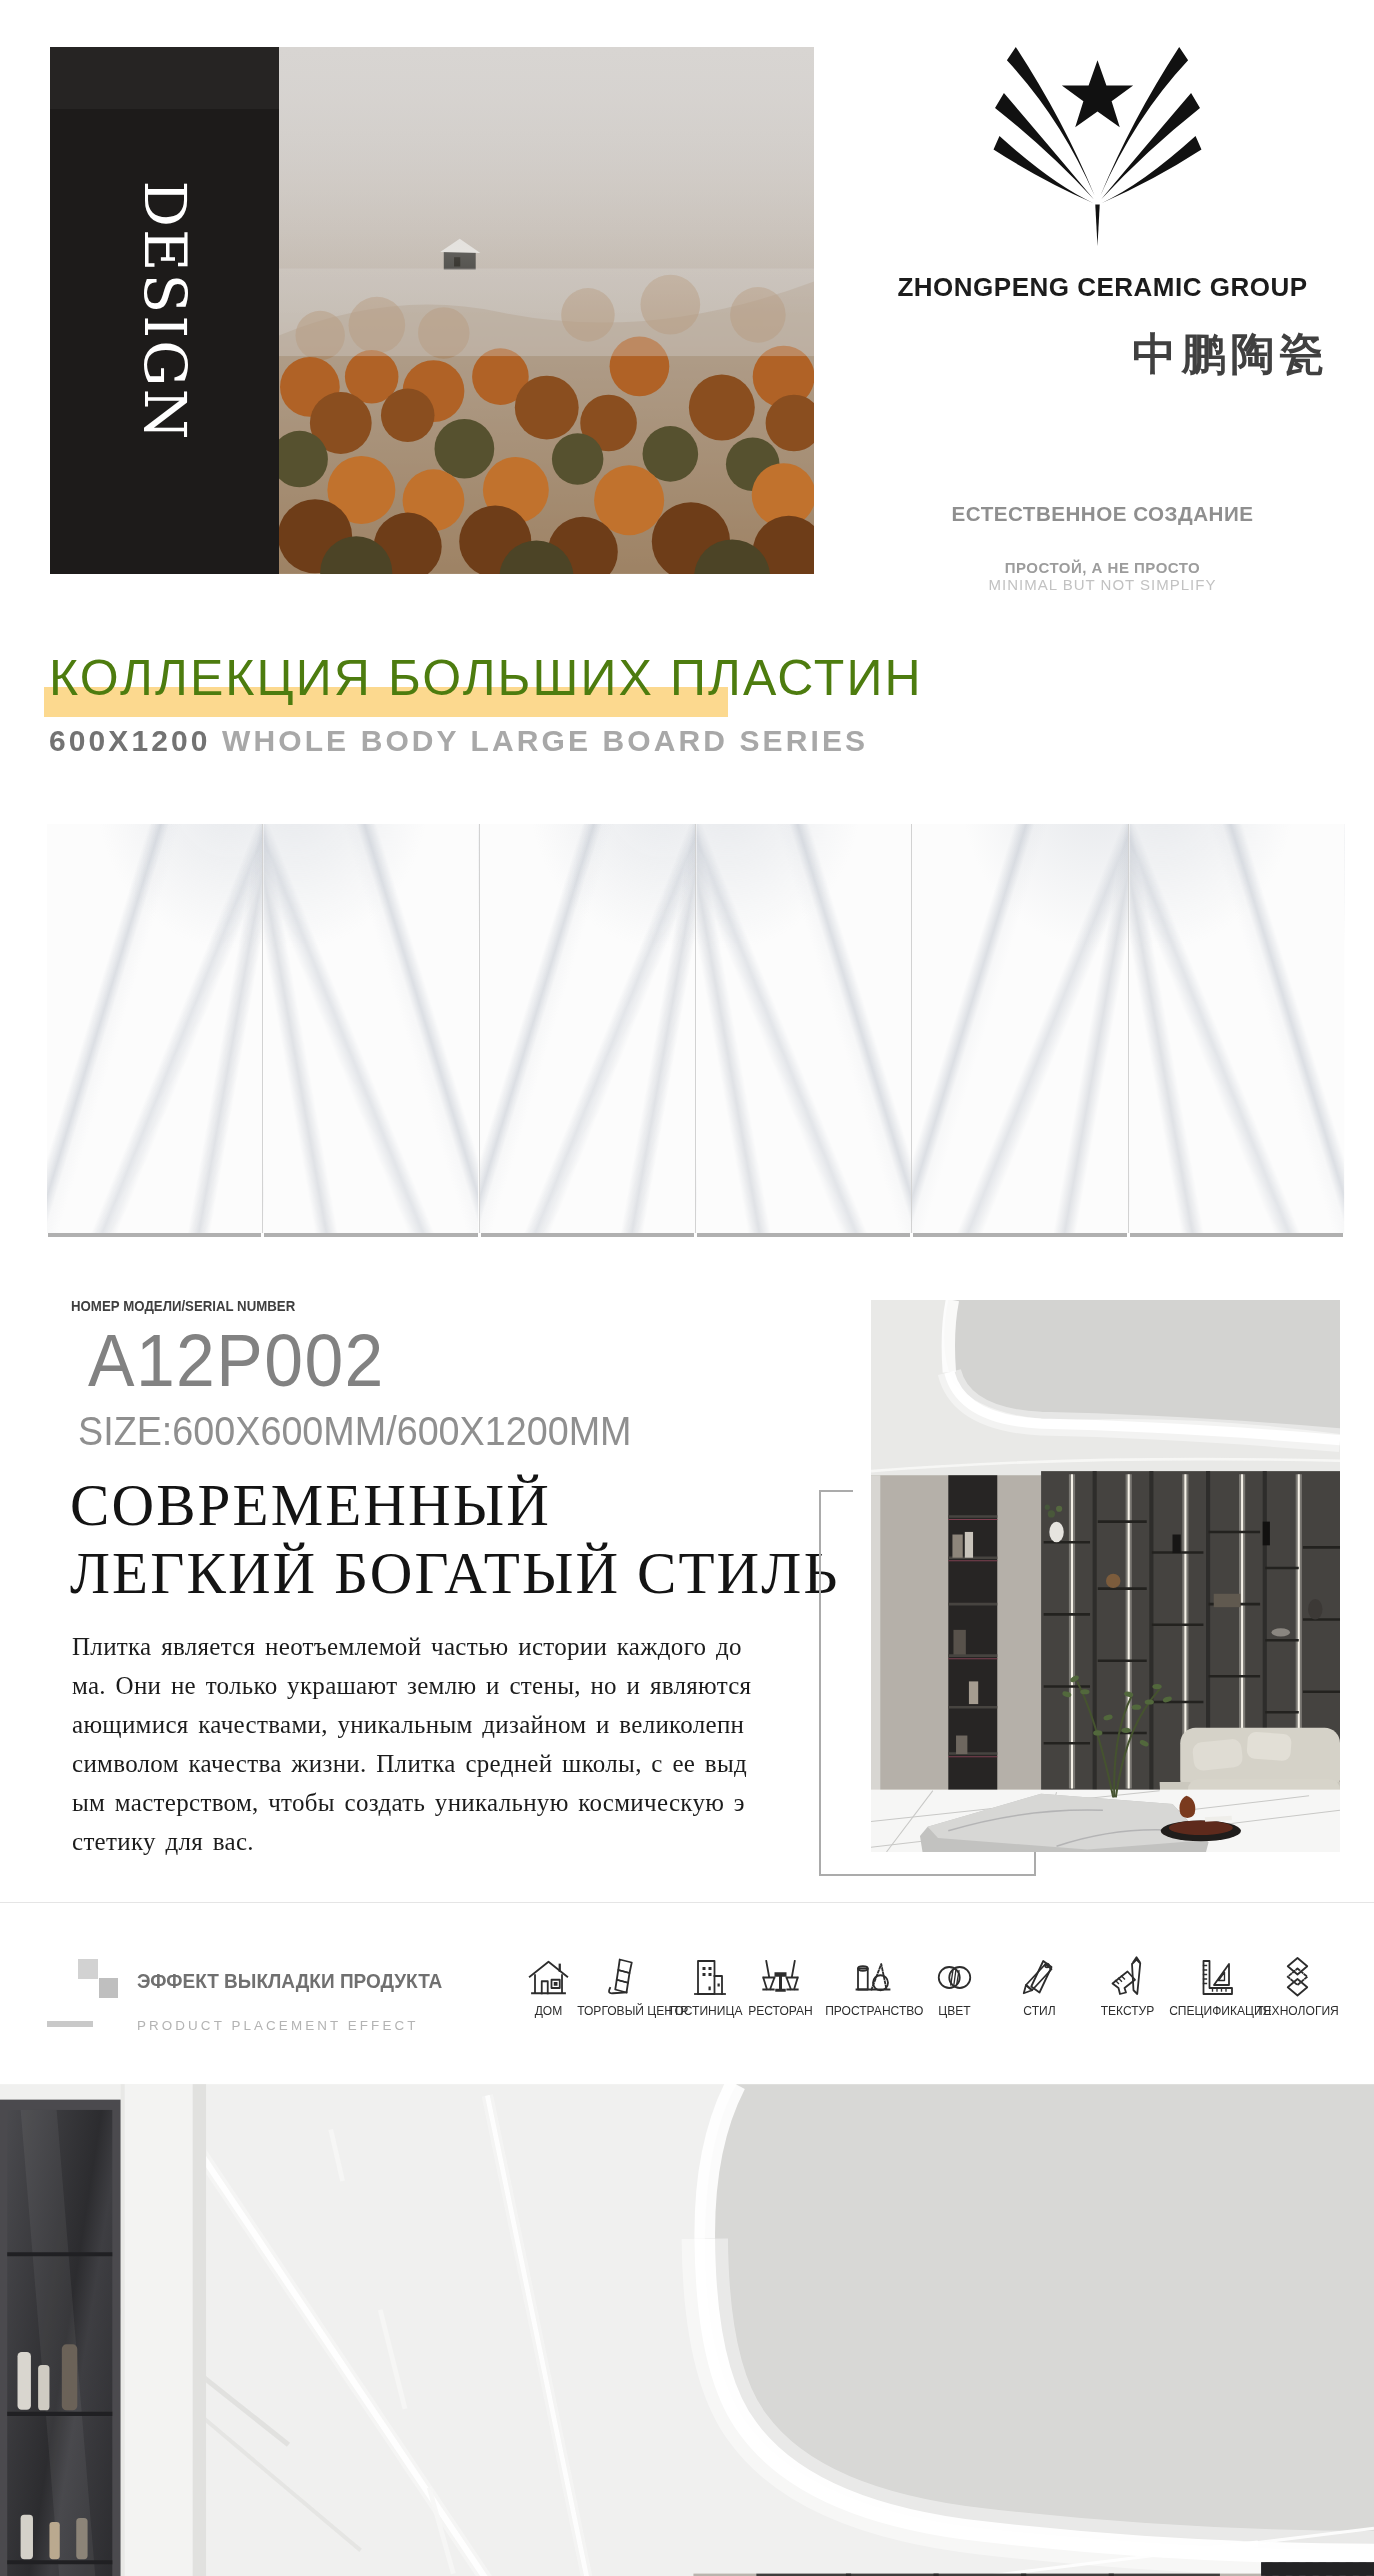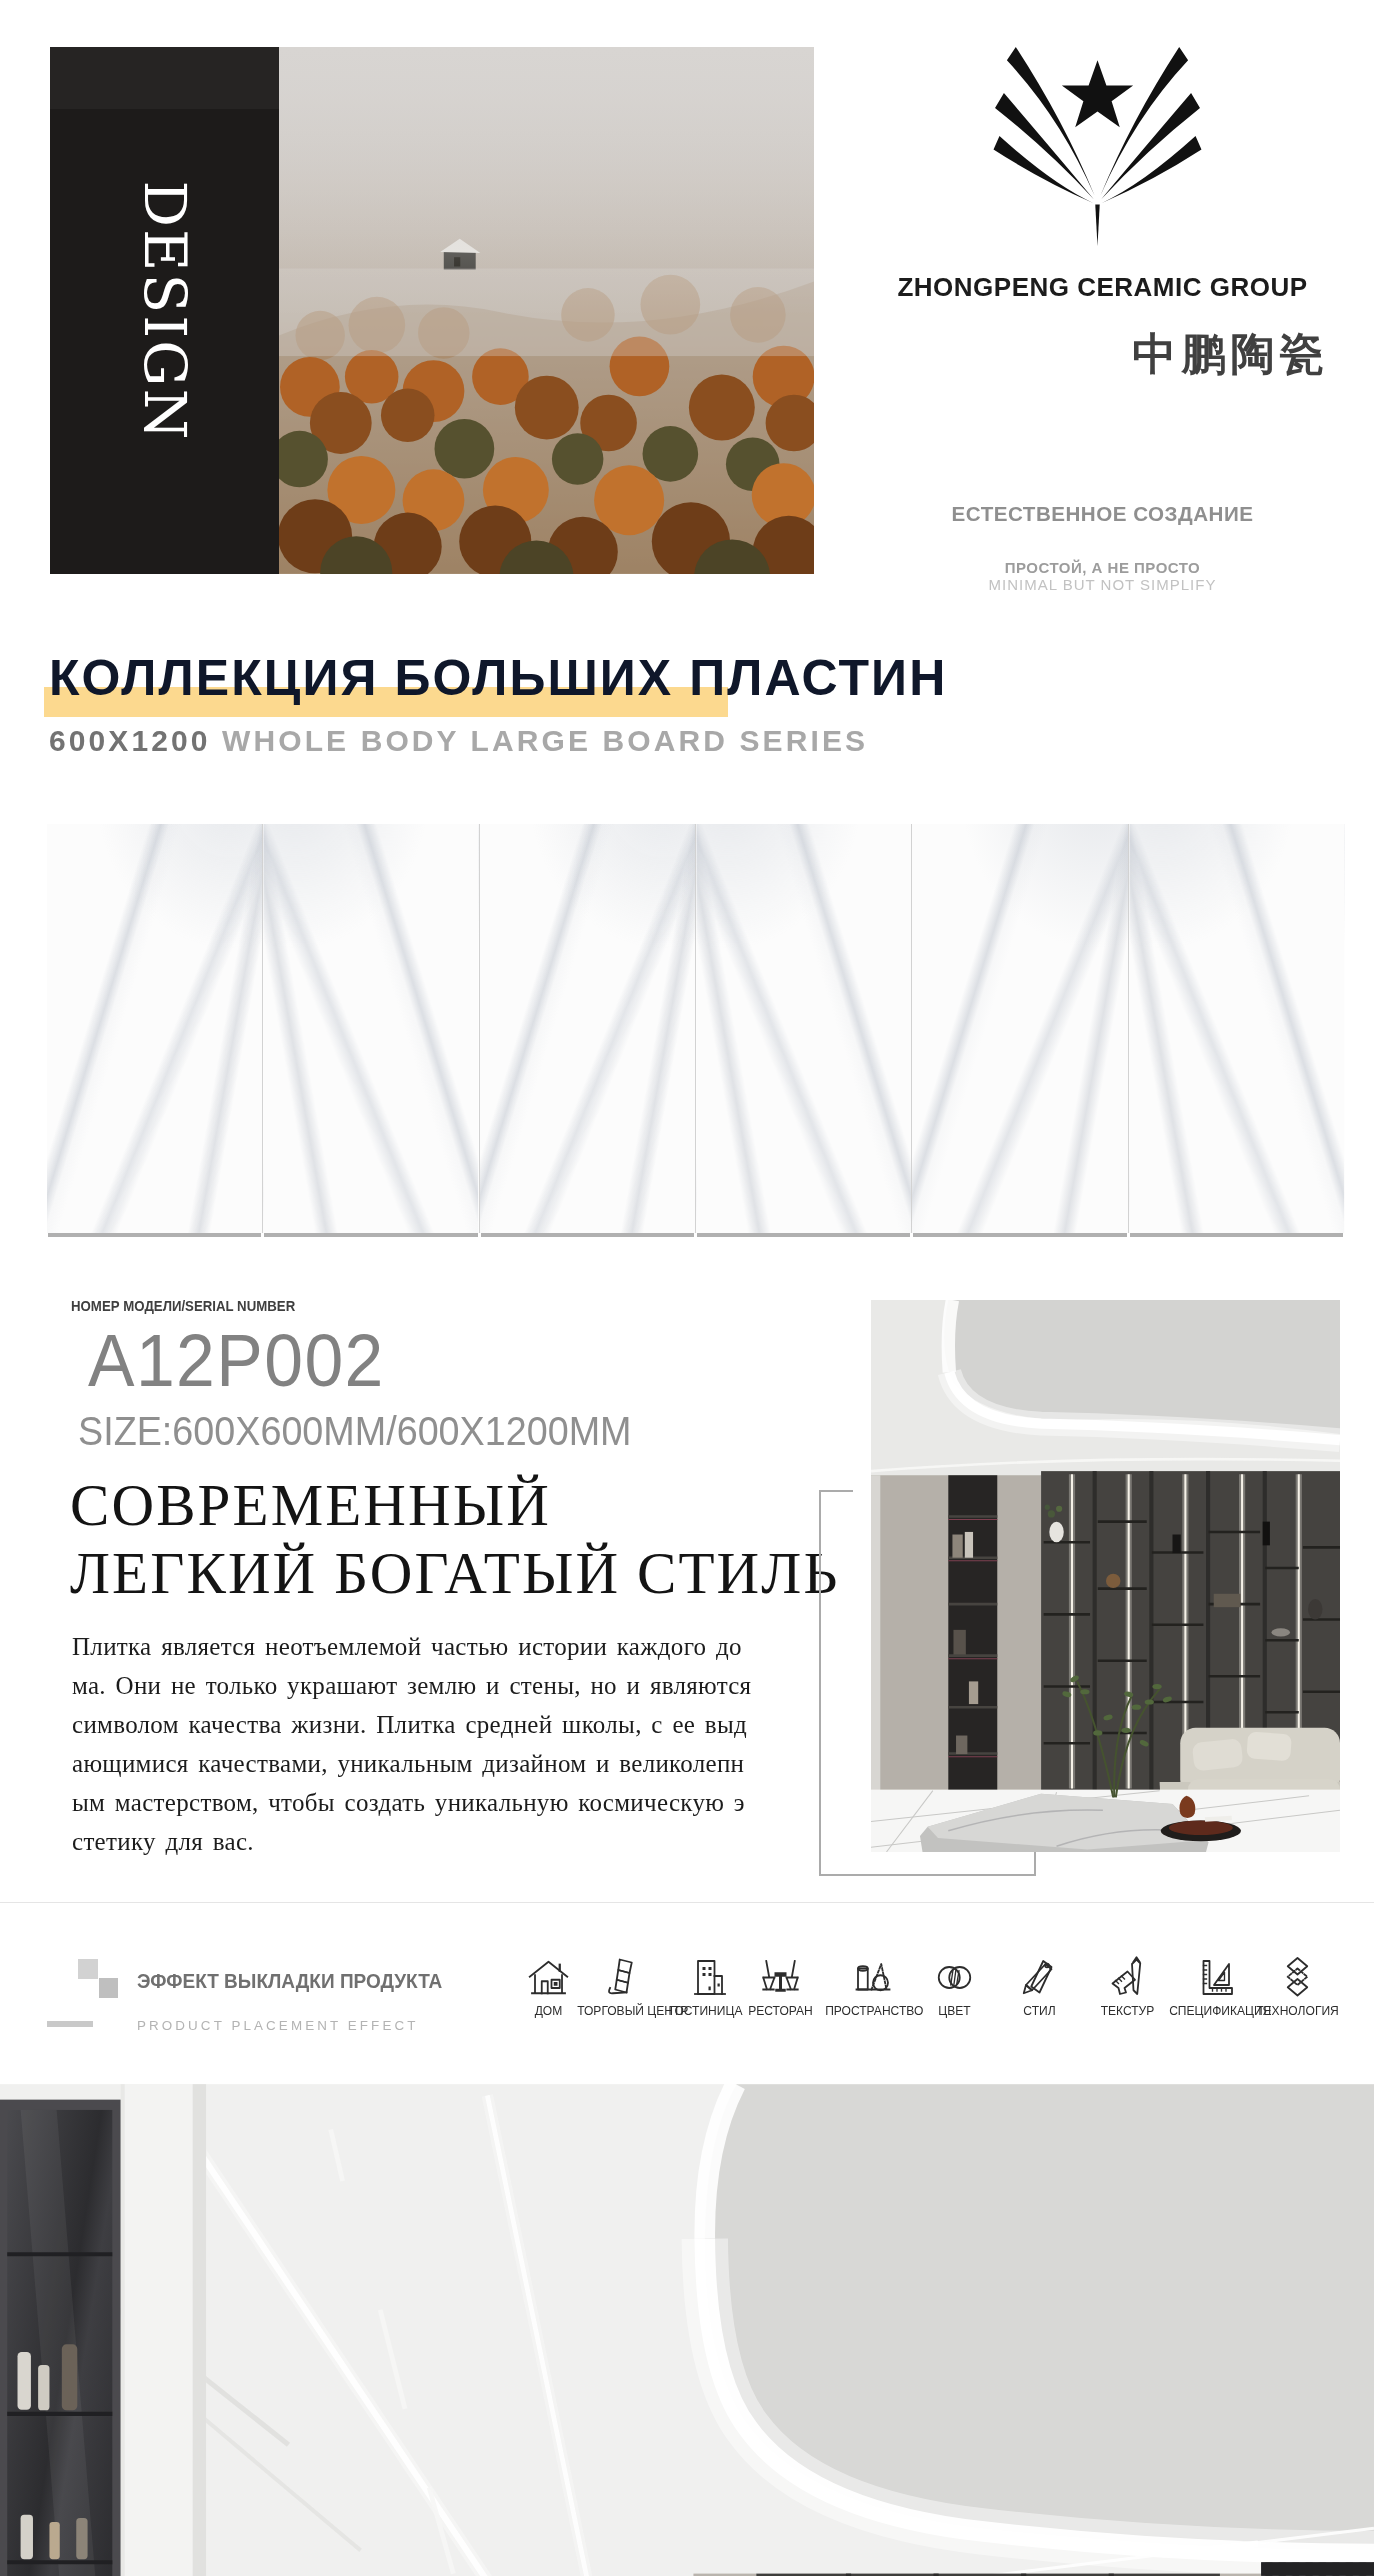--- a/index.html
+++ b/index.html
@@ -122,21 +122,21 @@
     </g>
   </svg>
   <div class="abs nw" style="left:0;width:453px;top:225px;text-align:center;font-size:26px;font-weight:bold;color:#1c1c1c;letter-spacing:0.5px;">ZHONGPENG  CERAMIC GROUP</div>
   <div class="abs nw" style="left:0;width:453px;top:278px;text-align:right;font-size:44px;font-weight:bold;color:#404040;letter-spacing:5.2px;">中鹏陶瓷</div>
   <div class="abs nw" style="left:0;width:453px;top:455px;text-align:center;font-size:20.6px;font-weight:bold;color:#8f8f8f;letter-spacing:0.5px;">ЕСТЕСТВЕННОЕ СОЗДАНИЕ</div>
   <div class="abs nw" style="left:0;width:453px;top:506px;text-align:center;font-size:15px;font-weight:bold;color:#9c9c9c;letter-spacing:0.5px;margin-top:6px;">ПРОСТОЙ, А НЕ ПРОСТО</div>
   <div class="abs nw" style="left:0;width:453px;top:529px;text-align:center;font-size:15px;color:#c2c2c2;letter-spacing:1px;">MINIMAL BUT NOT SIMPLIFY</div>
 </div>
 
 <div class="abs" style="left:44px;top:687px;width:684px;height:30px;background:#fcd98f;"></div>
-<div class="abs nw" style="left:49px;top:653px;font-size:50px;font-weight:bold;color:#0f172a;letter-spacing:2.1px;line-height:1;">КОЛЛЕКЦИЯ БОЛЬШИХ ПЛАСТИН</div>
+<div class="abs nw" style="left:49px;top:653px;font-size:50px;font-weight:normal;color:#4d7c0f;letter-spacing:2.1px;line-height:1;">КОЛЛЕКЦИЯ БОЛЬШИХ ПЛАСТИН</div>
 <div class="abs nw" style="left:49px;top:726px;font-size:30px;font-weight:bold;letter-spacing:3.1px;line-height:1;">
   <span style="color:#737373;">600X1200</span>
   <span style="color:#a8a8a8;">WHOLE BODY LARGE BOARD SERIES</span>
 </div>
 
 <div class="tiles">
   <div class="tile">
       <div class="tile-inner"></div>
     </div>
   <div class="tile">
@@ -157,22 +157,22 @@
 </div>
 
 <div class="abs nw sx" style="left:71px;top:1298px;font-size:14.4px;font-weight:bold;color:#3f3f3f;transform:scaleX(.92);">НОМЕР МОДЕЛИ/SERIAL NUMBER</div>
 <div class="abs nw sx" style="left:88px;top:1323px;font-size:75px;color:#828282;letter-spacing:1.5px;transform:scaleX(.93);line-height:1;">A12P002</div>
 <div class="abs nw sx" style="left:78px;top:1411px;font-size:41px;color:#8f8f8f;transform:scaleX(.92);line-height:1;">SIZE:600X600MM/600X1200MM</div>
 <div class="abs nw" style="left:70px;top:1476px;font-family:'Liberation Serif',serif;font-size:59px;color:#141414;letter-spacing:2.1px;line-height:1;">СОВРЕМЕННЫЙ</div>
 <div class="abs nw" style="left:70px;top:1544px;font-family:'Liberation Serif',serif;font-size:59px;color:#141414;letter-spacing:2.1px;line-height:1;">ЛЕГКИЙ БОГАТЫЙ СТИЛЬ</div>
 <div class="abs" style="left:72px;top:1627px;width:732px;font-family:'Liberation Serif',serif;font-size:25px;color:#1c1c1c;line-height:39px;letter-spacing:0.3px;word-spacing:3.1px;">
   <div class="nw">Плитка является неотъемлемой частью истории каждого до</div>
   <div class="nw">ма. Они не только украшают землю и стены, но и являются</div>
+  <div class="nw">ающимися качествами, уникальным дизайном и великолепн</div>
   <div class="nw">символом качества жизни. Плитка средней школы, с ее выд</div>
-  <div class="nw">ающимися качествами, уникальным дизайном и великолепн</div>
   <div class="nw">ым мастерством, чтобы создать уникальную космическую э</div>
   <div class="nw">стетику для вас.</div>
 </div>
 
 <div class="abs" style="left:819px;top:1490px;width:1.5px;height:385px;background:#ababab;"></div>
 <div class="abs" style="left:819px;top:1490px;width:34px;height:1.5px;background:#ababab;"></div>
 <div class="abs" style="left:819px;top:1874px;width:217px;height:1.5px;background:#ababab;"></div>
 <div class="abs" style="left:1034px;top:1852px;width:1.5px;height:24px;background:#ababab;"></div>
 
 <svg class="abs" style="left:871px;top:1300px;" width="469" height="552" viewBox="0 0 910 1071">

